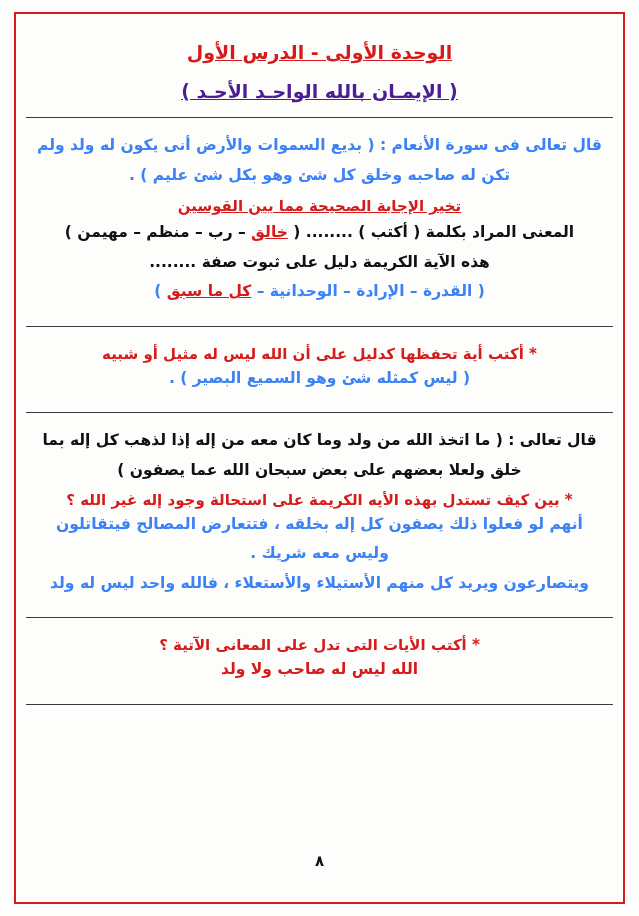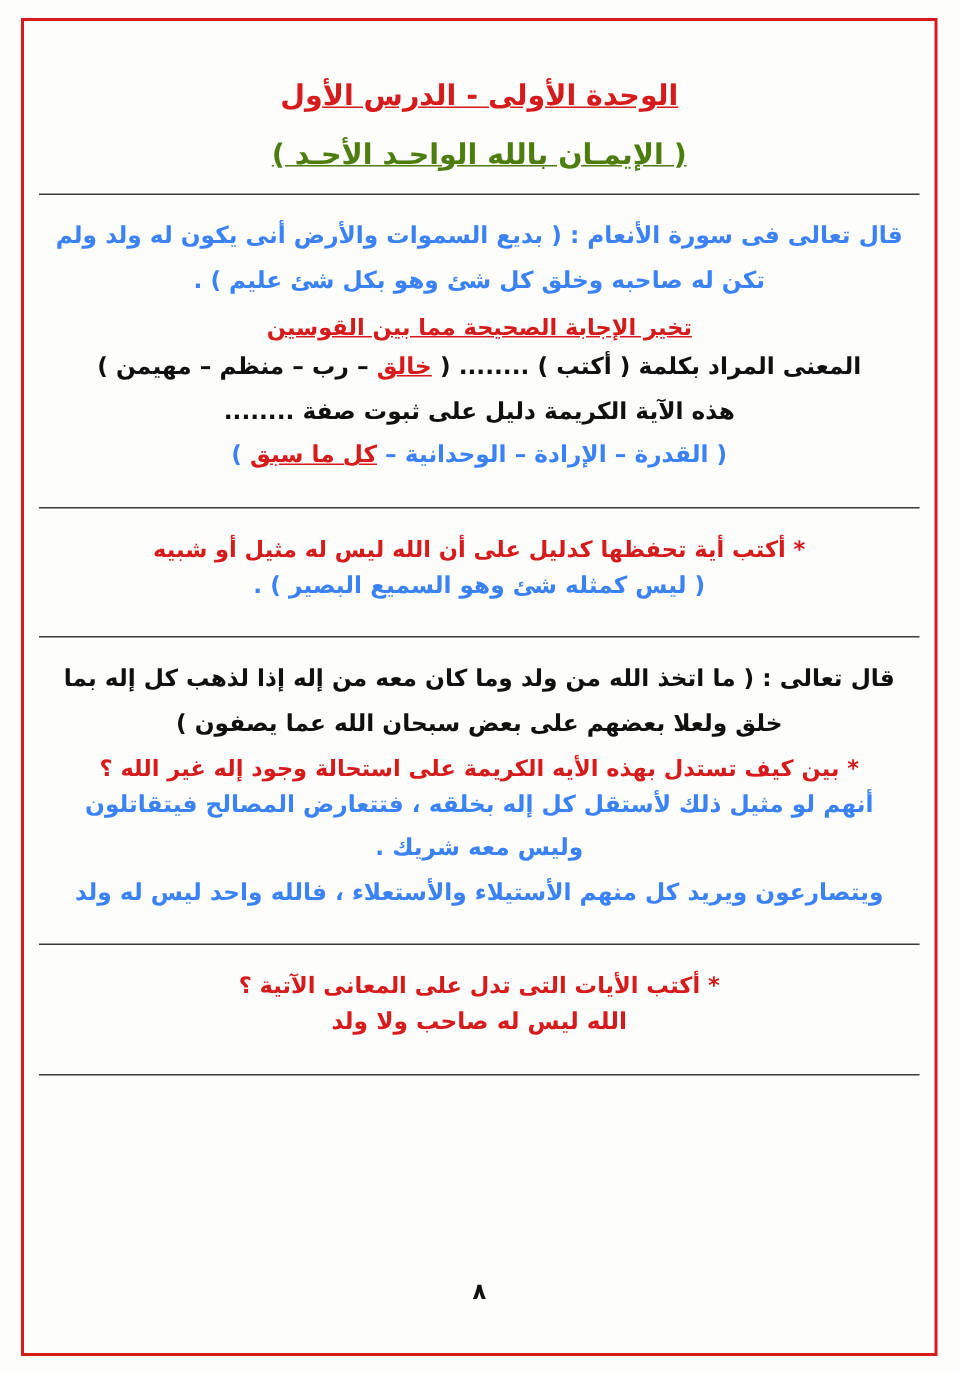--- a/index.html
+++ b/index.html
@@ -40,25 +40,25 @@
     direction: rtl;
     text-align: center;
   }
 
   .title-main {
     color: #d51b1b;
     font-size: 19px;
     font-weight: bold;
     text-decoration: underline;
     letter-spacing: 0px;
-    margin-top: 26px;
+    margin-top: 14px;
     line-height: 1.5;
   }
   .title-sub {
-    color: #4d7c0f;
+    color: #4c1d95;
     font-size: 19px;
     font-weight: bold;
     text-decoration: underline;
     margin-top: 10px;
     line-height: 1.5;
   }
 
   hr.rule {
     border: none;
     border-top: 1.5px solid #3a3a3a;
@@ -157,21 +157,21 @@
     </div>
 
     <hr class="rule">
 
     <div class="sect">
       <div class="para dark block">قال تعالى : ( ما اتخذ الله من ولد وما كان معه من إله إذا لذهب كل إله بما</div>
       <div class="para dark block">خلق ولعلا بعضهم على بعض سبحان الله عما يصفون )</div>
 
       <div class="q-red">* بين كيف تستدل بهذه الأيه الكريمة على استحالة وجود إله غير الله ؟</div>
 
-      <div class="para blue block">أنهم لو مثيل ذلك لأستقل كل إله بخلقه ، فتتعارض المصالح فيتقاتلون</div>
+      <div class="para blue block">أنهم لو فعلوا ذلك يصفون كل إله بخلقه ، فتتعارض المصالح فيتقاتلون</div>
       <div class="para blue block">وليس معه شريك .</div>
       <div class="para blue block">ويتصارعون ويريد كل منهم الأستيلاء والأستعلاء ، فالله واحد ليس له ولد</div>
     </div>
 
     <hr class="rule">
 
     <div class="sect">
       <div class="q-red">* أكتب الأيات التى تدل على المعانى الآتية ؟</div>
       <div class="para red block">الله ليس له صاحب ولا ولد</div>
     </div>

